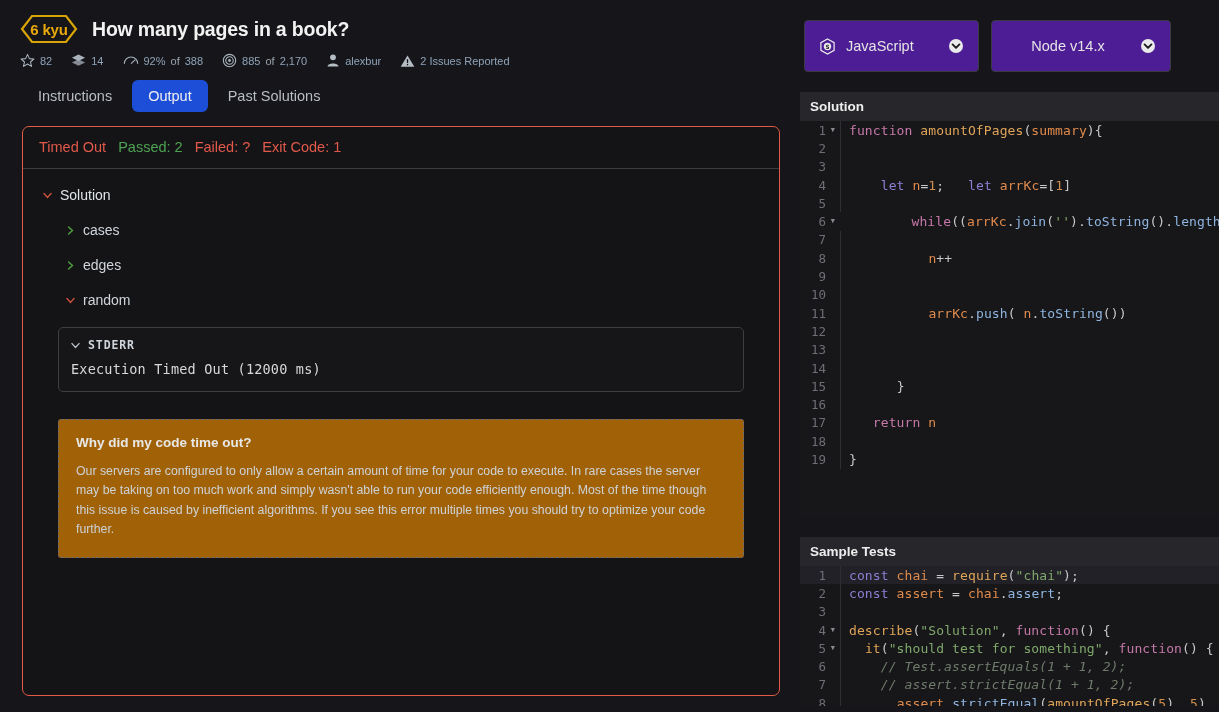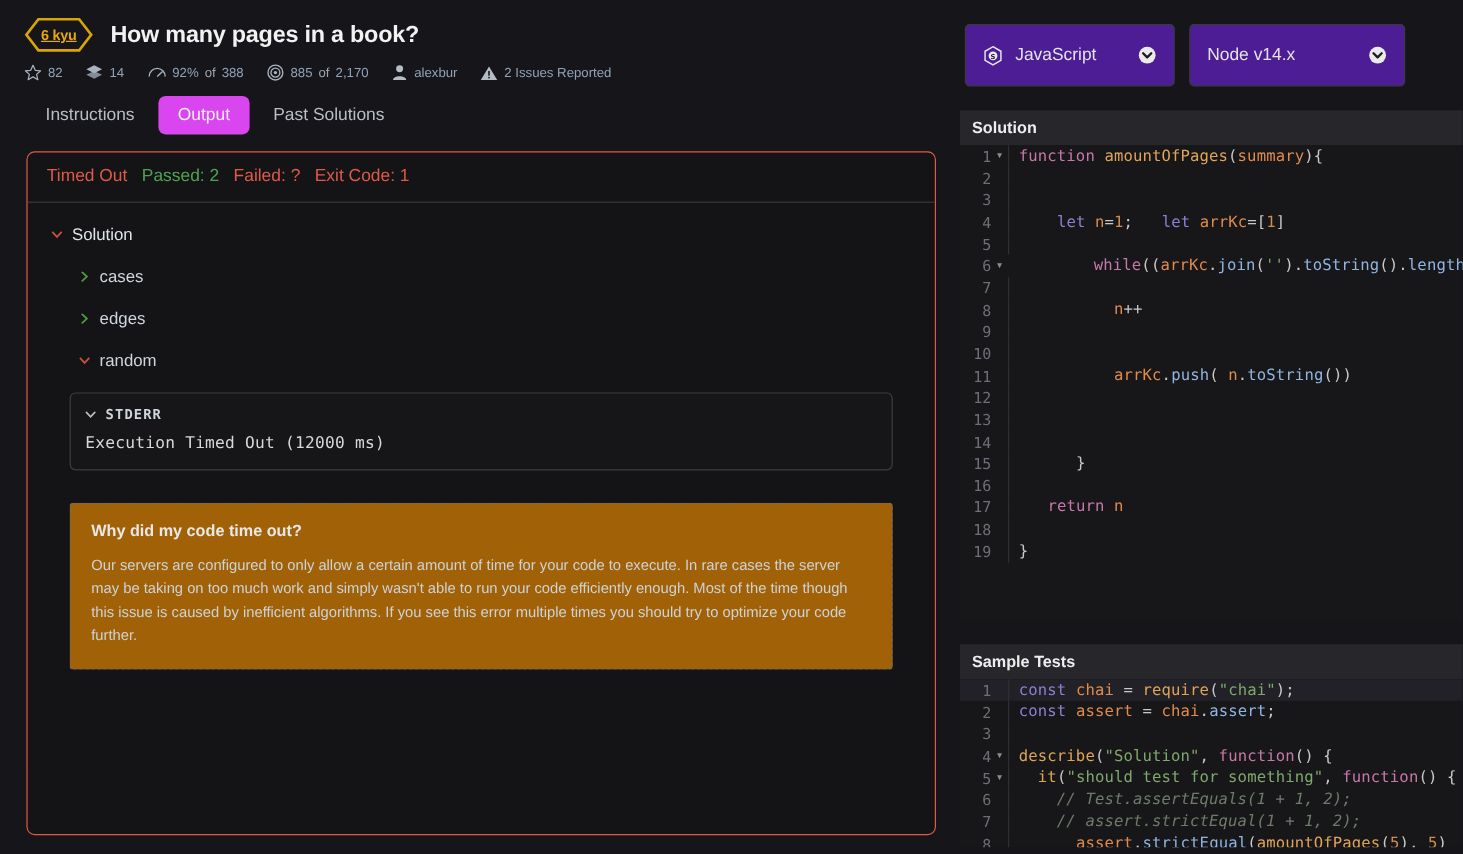--- a/index.html
+++ b/index.html
@@ -15,39 +15,39 @@
   
   .left { width: 800px; height: 712px; background: #16161a; position: relative; }
 
   .title-row { display: flex; align-items: center; gap: 14px; padding: 14px 0 0 20px; }
   .kyu-badge {
     position: relative; width: 58px; height: 30px;
     display: flex; align-items: center; justify-content: center;
   }
   .kyu-badge svg { position: absolute; inset: 0; }
   .kyu-text {
-    position: relative; font-size: 12px; font-weight: bold;
-    color: #e8a90a; letter-spacing: -0.2px; text-decoration: underline;
+    position: relative; font-size: 15px; font-weight: bold;
+    color: #e8a90a; letter-spacing: -0.2px;
   }
   .page-title { font-size: 19.5px; font-weight: bold; color: #f2f2f2; letter-spacing: -0.2px; }
 
   .stats { display: flex; align-items: center; padding: 9px 0 0 20px; font-size: 11px; }
   .stat { display: flex; align-items: center; gap: 5px; margin-right: 19px; color: #a9b3bd; }
   .stat .sv { color: #8fa3b8; }
   .stat .sv-b { color: #8fa3b8; font-weight: normal; }
   .stat .lbl { color: #9aa4ae; }
   .stat svg { display: block; }
   .stat a { color: #8fa3b8; text-decoration: none; }
 
   .tabs { display: flex; align-items: center; gap: 4px; padding: 12px 0 0 22px; }
   .tab {
     padding: 8px 16px; font-size: 14.5px; color: #b9bec4;
     border-radius: 6px; cursor: pointer;
   }
-  .tab.active { background: #d946ef; color: #f0f0f0; }
+  .tab.active { background: #1d4ed8; color: #f0f0f0; }
 
   
   .output-panel {
     margin: 14px 20px 0 22px;
     border: 1px solid #e05a47; border-radius: 7px;
     background: #141417; height: 570px; overflow: hidden;
   }
   .status-bar {
     padding: 12px 16px 13px 16px; font-size: 14.5px;
     border-bottom: 1px solid #3a3a3f;
@@ -94,21 +94,21 @@
   
   .right { width: 419px; height: 712px; background: #16161a; position: relative; overflow: hidden; }
 
   .selects { display: flex; gap: 12px; padding: 20px 0 0 4px; }
   .select {
     border: 1px solid #3a3a40; border-radius: 4px; background: #4c1d95;
     height: 52px; display: flex; align-items: center; padding: 0 14px;
     gap: 10px; cursor: pointer;
   }
   .select.lang { width: 175px; }
-  .select.ver { width: 180px; }
+  .select.ver { width: 180px; text-align: center; }
   .select-label { font-size: 14.5px; color: #e4e4e4; flex: 1; }
   .node-ico { width: 17px; height: 17px; }
   .caret { width: 16px; height: 16px; }
 
   .code-panel { margin-top: 20px; background: #1d1d21; }
   .panel-head {
     height: 29px; display: flex; align-items: center; padding-left: 10px;
     background: #26262b; font-size: 13.5px; font-weight: bold; color: #ededed;
   }
   .code-area { background: #17171a; position: relative; overflow: hidden; }

